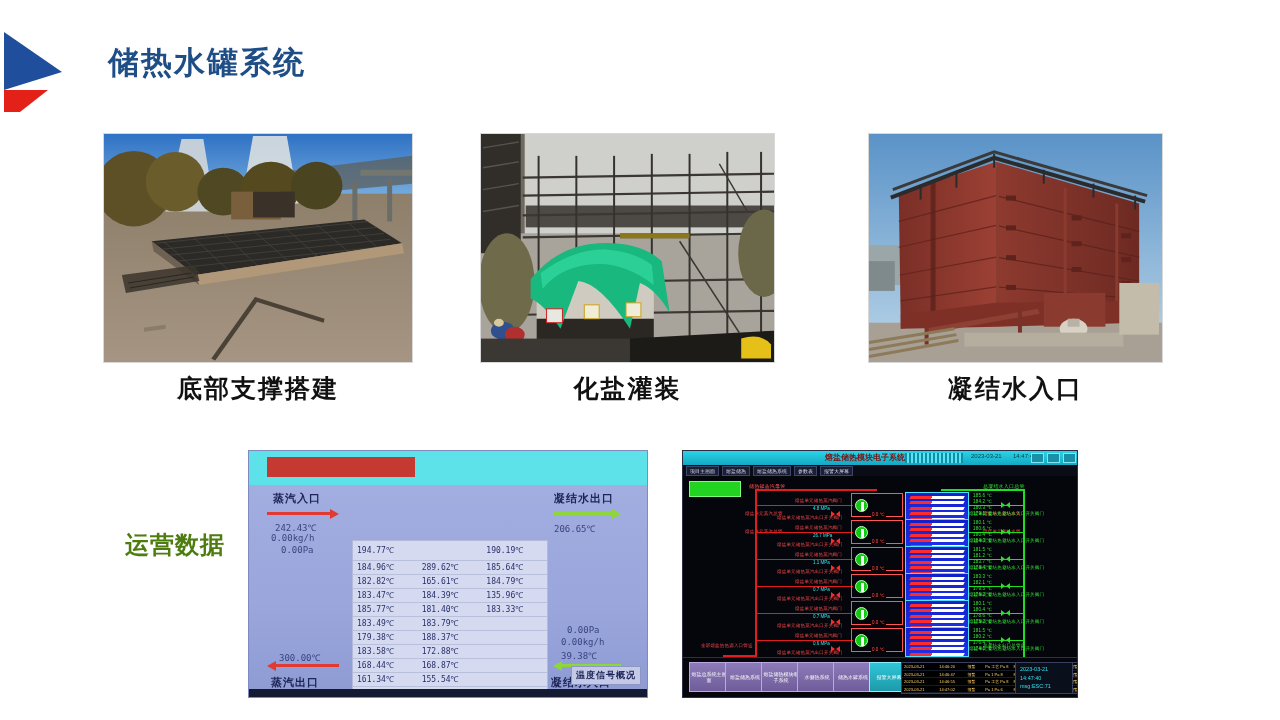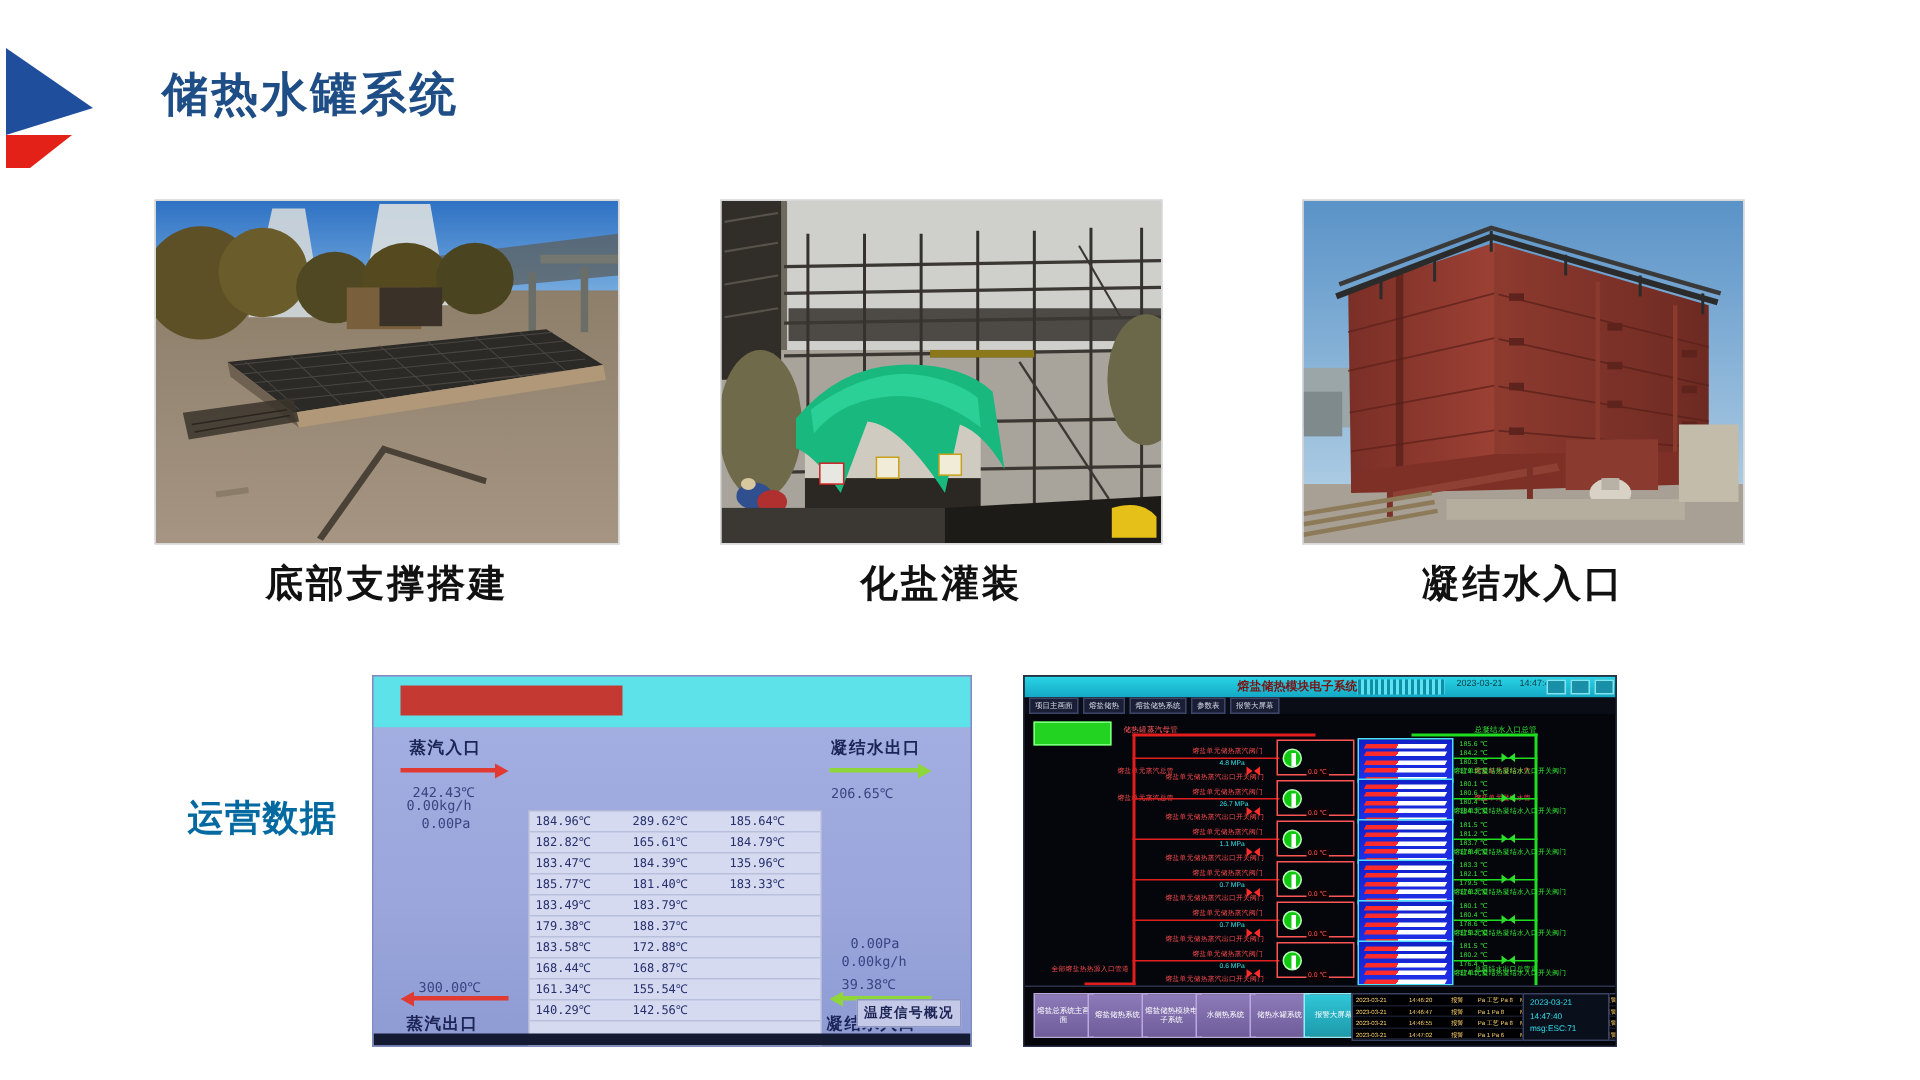--- a/index.html
+++ b/index.html
@@ -32,21 +32,21 @@
     position:absolute;
     font-family:"DejaVu Serif","Liberation Serif",serif;
     font-size:25px; font-weight:700; color:#111;
     letter-spacing:2px; text-align:center; white-space:nowrap;
   }
 
   
   #ops-label {
     position:absolute; left:100px; top:528px; width:150px;
     font-family:"DejaVu Serif","Liberation Serif",serif;
-    font-size:24px; font-weight:700; color:#0369a1; line-height:1.42;
+    font-size:24px; font-weight:700; color:#4d7c0f; line-height:1.42;
     text-align:center; letter-spacing:1px;
   }
 
   
   #hmi-left {
     position:absolute; left:248px; top:450px; width:400px; height:248px;
     background:#9aa6dc; overflow:hidden;
     border:1px solid #7f8bbf;
   }
   #hmi-left .titlebar {
@@ -481,20 +481,25 @@
     <div class="val-lbl" style="left:318px; top:140px;">0.00Pa</div>
     <div class="val-lbl" style="left:312px; top:152px;">0.00kg/h</div>
     <div class="val-lbl" style="left:312px; top:164px;">39.38℃</div>
     <div class="arrow left" style="left:304px; top:178px; width:68px;">
       <div class="shaft" style="background:#8fd63a;"></div>
       <div class="head" style="border-right:9px solid #8fd63a;"></div>
     </div>
     <div class="cn-lbl" style="left:302px; top:190px;">凝结水入口</div>
 
     <div id="temp-table">
+        <div class="trow r0">
+          <div class="tcell">194.77℃</div>
+          <div class="tcell"></div>
+          <div class="tcell">190.19℃</div>
+        </div>
         <div class="trow">
           <div class="tcell">184.96℃</div>
           <div class="tcell">289.62℃</div>
           <div class="tcell">185.64℃</div>
         </div>
         <div class="trow">
           <div class="tcell">182.82℃</div>
           <div class="tcell">165.61℃</div>
           <div class="tcell">184.79℃</div>
         </div>

